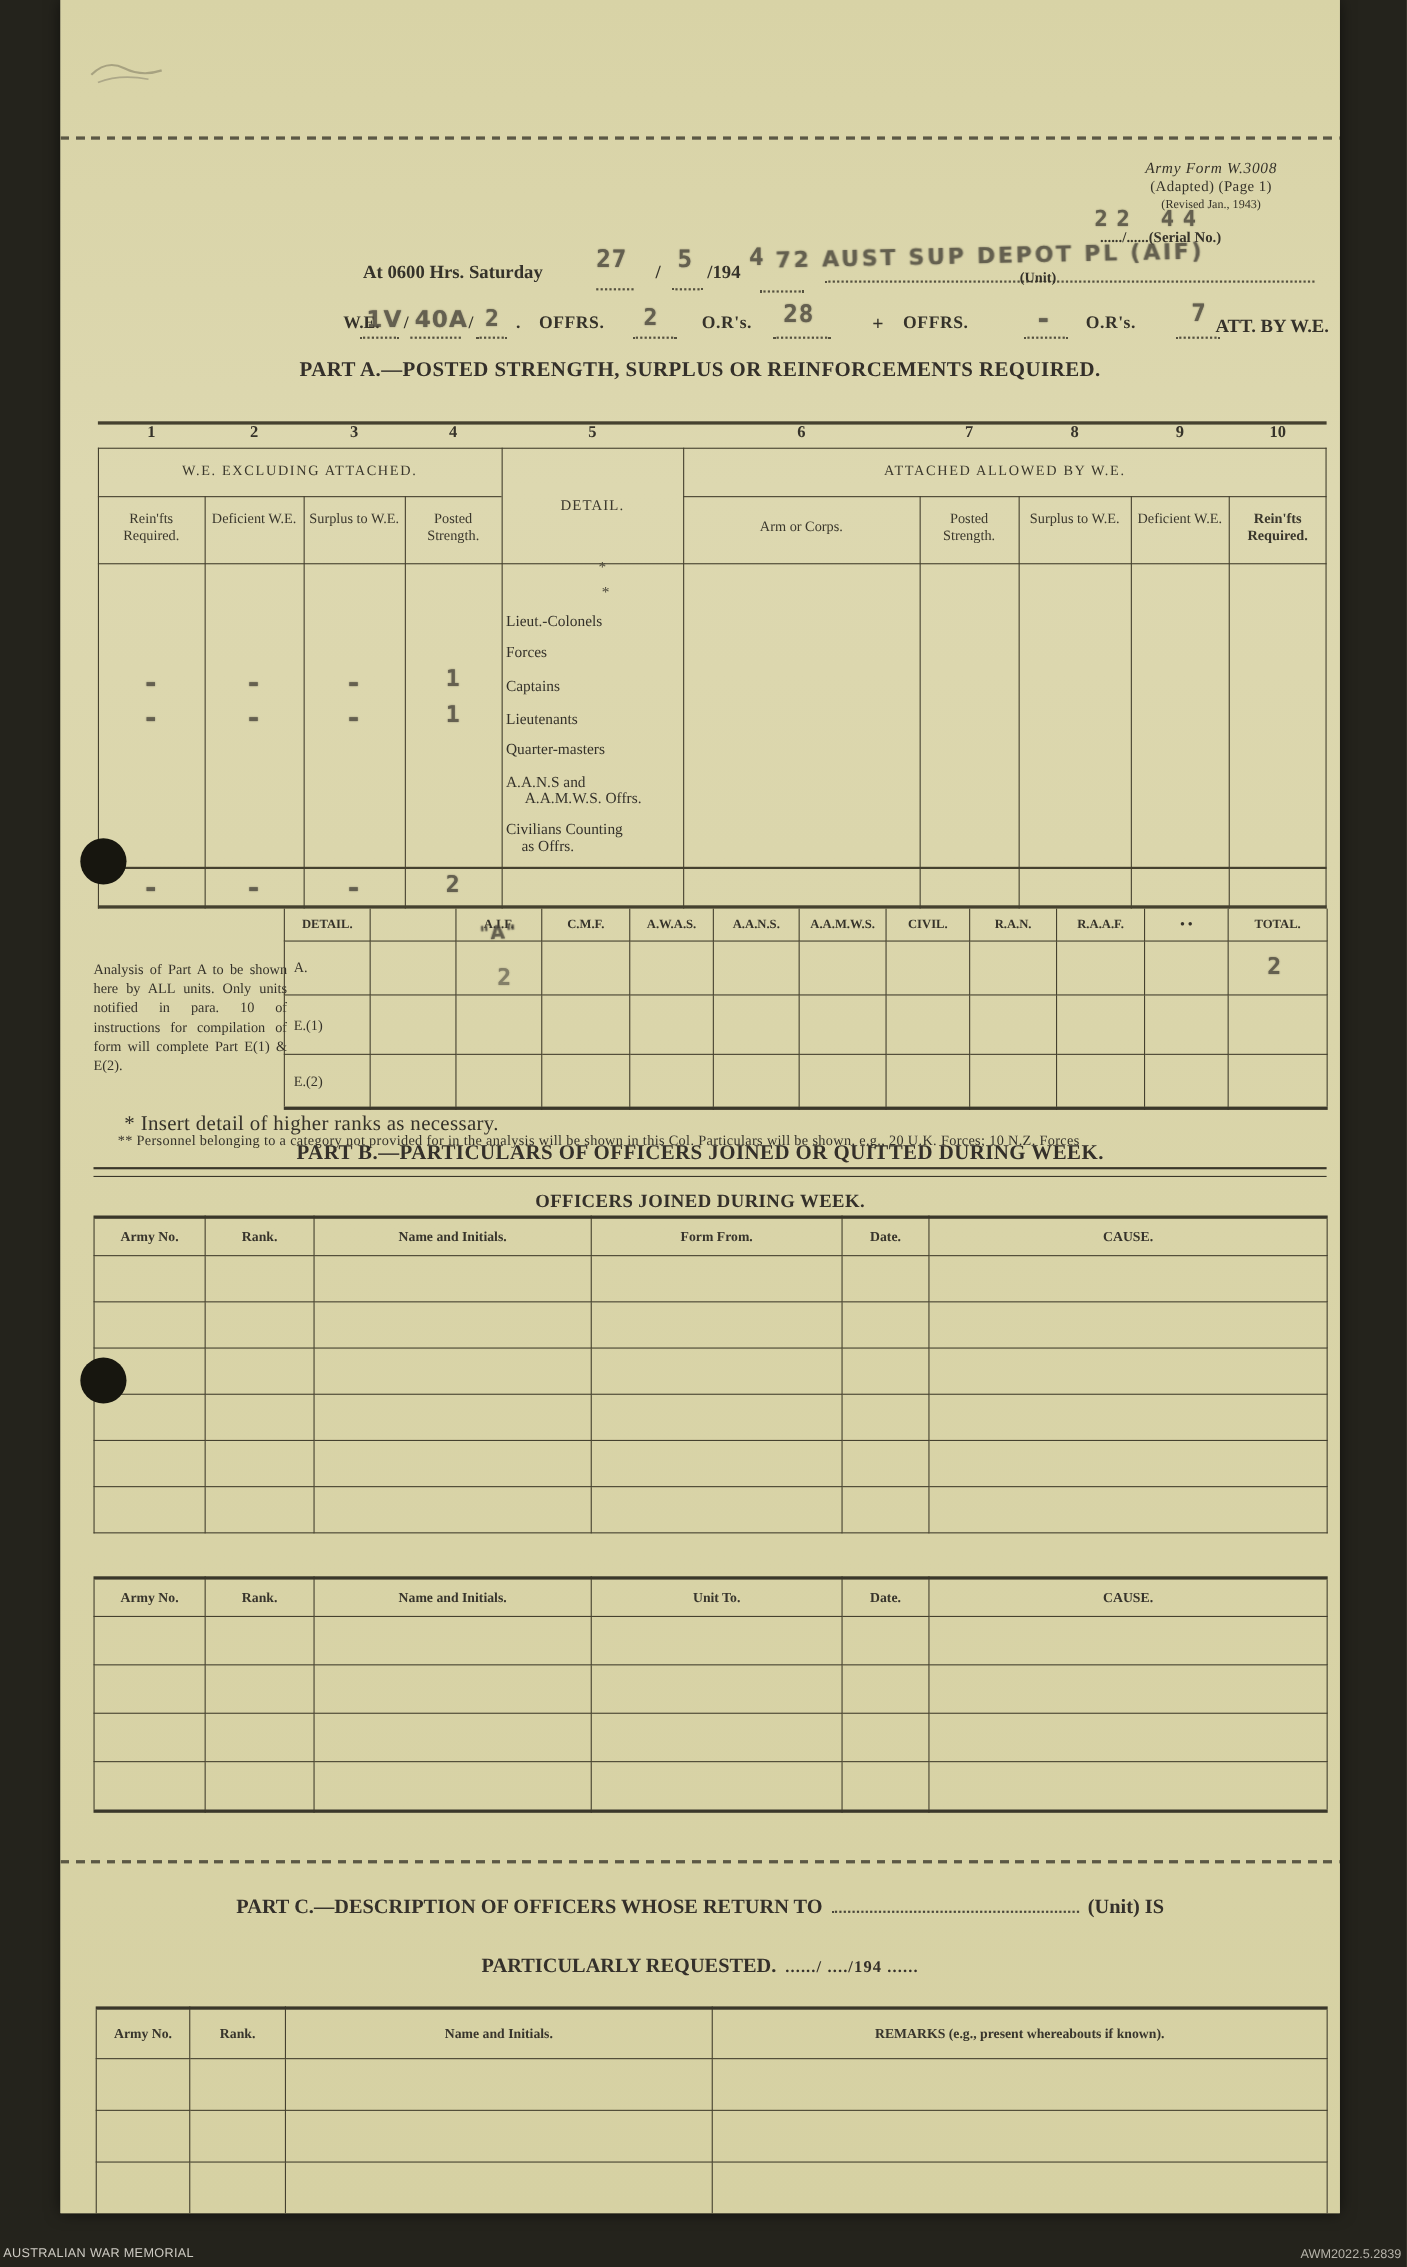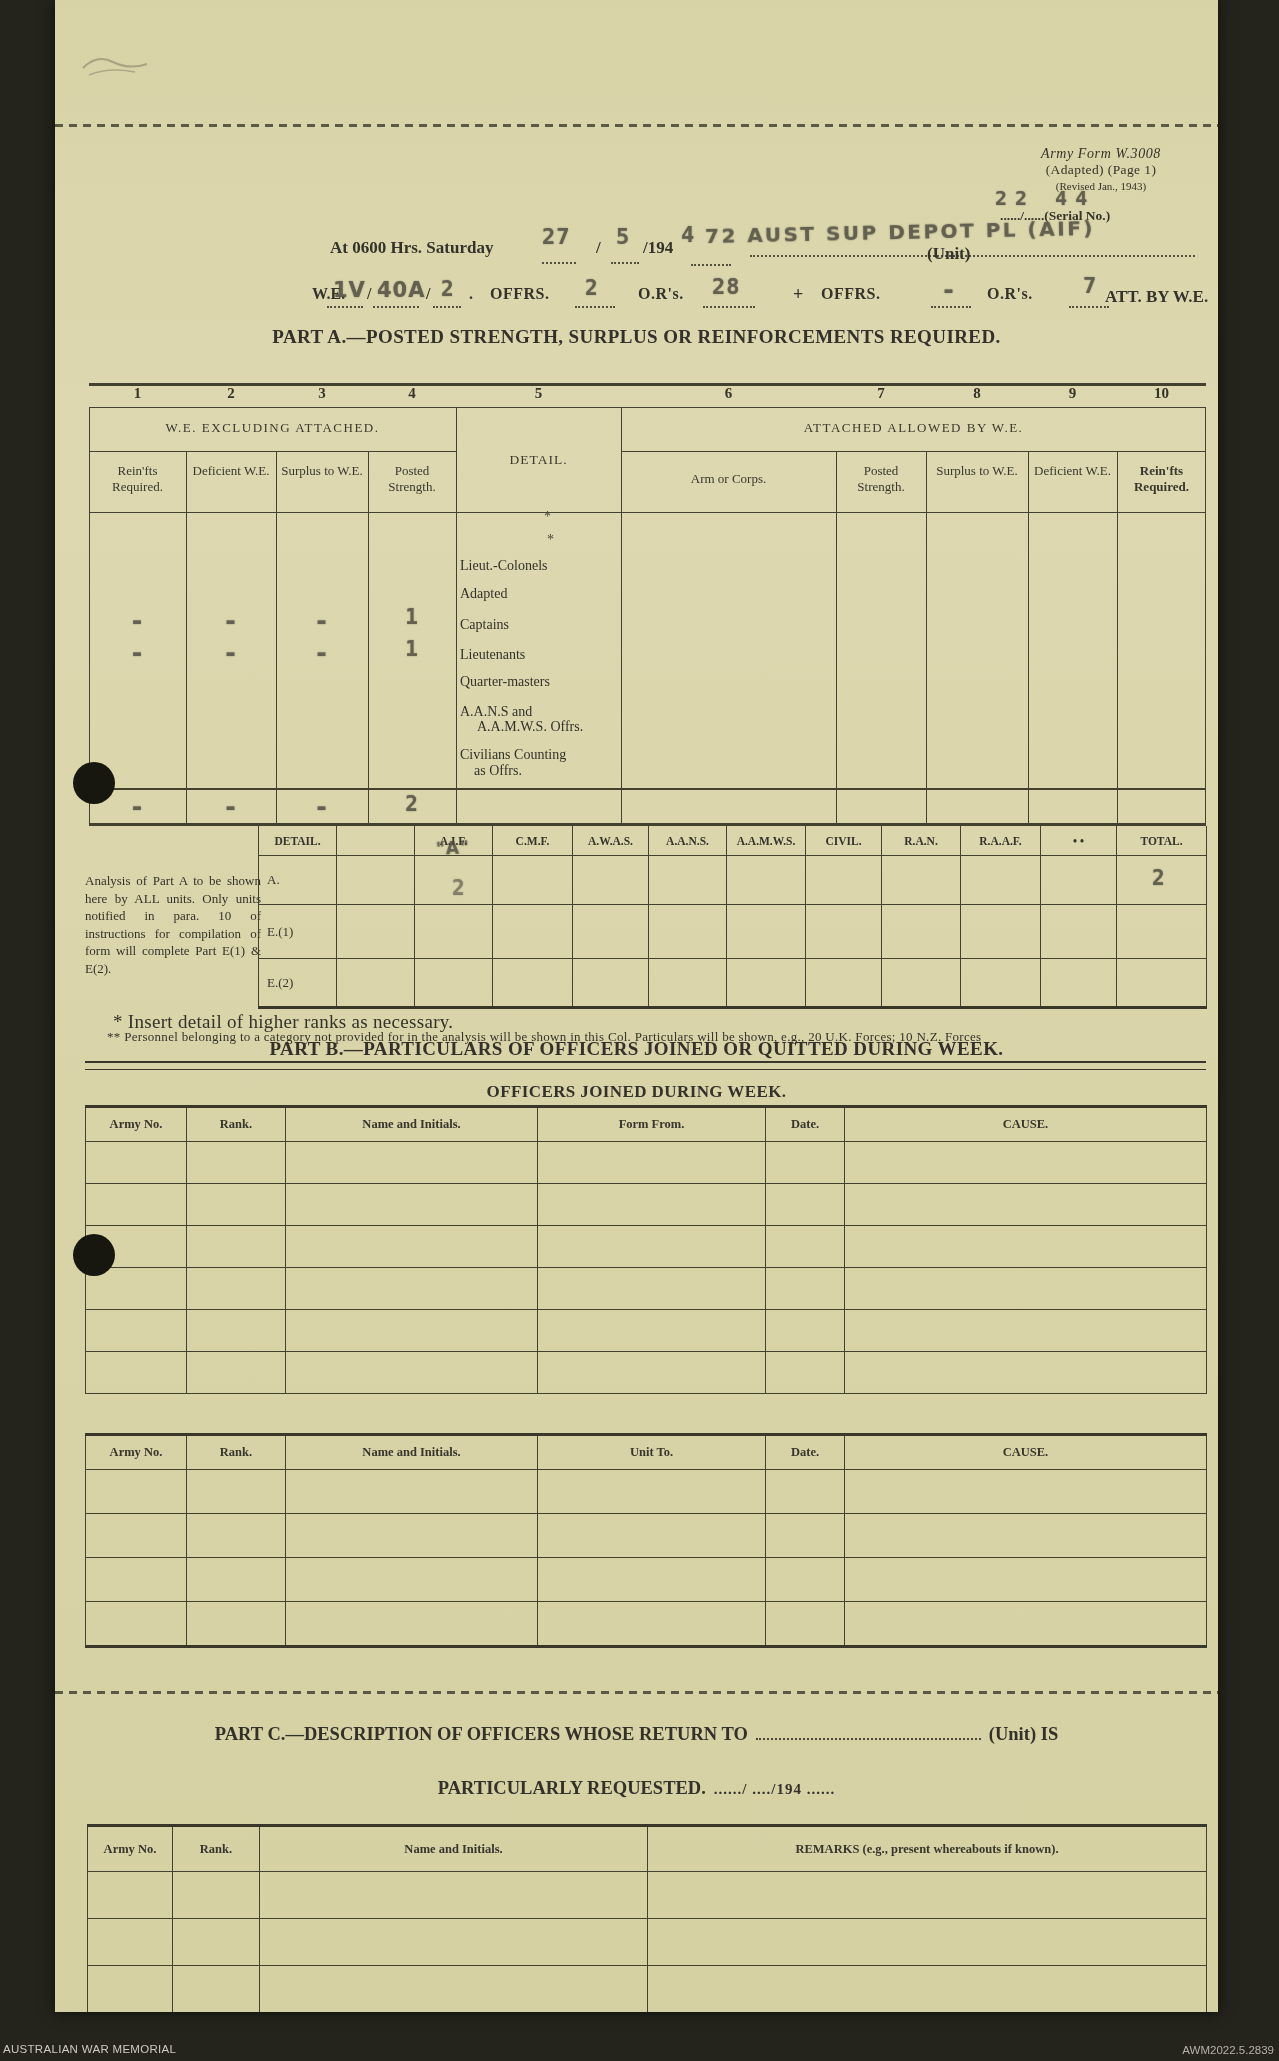--- a/index.html
+++ b/index.html
@@ -102,21 +102,21 @@
   <span class="ptxt" style="left:275px;top:238px;font-size:17px;">At 0600 Hrs. Saturday</span>
   <span class="st" style="left:487px;top:224px;font-size:22px;">27</span>
   <div class="dots" style="left:487px;top:260px;width:34px;"></div>
   <span class="ptxt" style="left:541px;top:238px;font-size:17px;">/</span>
   <span class="st" style="left:561px;top:224px;font-size:22px;">5</span>
   <div class="dots" style="left:556px;top:260px;width:28px;"></div>
   <span class="ptxt" style="left:588px;top:238px;font-size:17px;">/194</span>
   <span class="st" style="left:626px;top:222px;font-size:22px;">4</span>
   <div class="dots" style="left:636px;top:262px;width:40px;"></div>
   <div class="dots" style="left:695px;top:253px;width:445px;"></div>
-  <span class="ptxt" style="left:872px;top:244px;font-size:17px;">(Unit)</span>
+  <span class="ptxt" style="left:872px;top:244px;font-size:13px;">(Unit)</span>
   <span class="st stsans" style="left:650px;top:220px;font-size:20px;letter-spacing:2.5px;transform:rotate(-1.2deg);filter:blur(.4px);">72 AUST SUP DEPOT PL (AIF)</span>
 
   <span class="ptxt" style="left:257px;top:285px;font-size:16px;">W.E.</span>
   <span class="st stsans" style="left:278px;top:278px;font-size:21px;">1V</span>
   <div class="dots" style="left:272px;top:304px;width:36px;"></div>
   <span class="ptxt" style="left:312px;top:285px;font-size:16px;">/</span>
   <span class="st stsans" style="left:322px;top:278px;font-size:21px;">40A</span>
   <div class="dots" style="left:318px;top:304px;width:46px;"></div>
   <span class="ptxt" style="left:371px;top:285px;font-size:16px;">/</span>
   <span class="st" style="left:386px;top:277px;font-size:21px;">2</span>
@@ -183,21 +183,21 @@
     <div class="chead" style="left:536px;top:88px;width:207px;">Arm or Corps.</div>
     <div class="chead" style="left:751px;top:80px;width:82px;">Posted Strength.</div>
     <div class="chead" style="left:841px;top:80px;width:94px;">Surplus to W.E.</div>
     <div class="chead" style="left:943px;top:80px;width:81px;">Deficient W.E.</div>
     <div class="chead" style="left:1032px;top:80px;width:81px;font-weight:bold;">Rein'fts Required.</div>
 
     <span class="ast" style="left:455px;top:126px;">*</span>
     <span class="ast" style="left:458px;top:149px;">*</span>
 
     <span class="dlab" style="left:371px;top:175px;">Lieut.-Colonels</span>
-    <span class="dlab" style="left:371px;top:203px;">Adapted</span>
+    <span class="dlab" style="left:371px;top:203px;">Forces</span>
     <span class="dlab" style="left:371px;top:234px;">Captains</span>
     <span class="dlab" style="left:371px;top:264px;">Lieutenants</span>
     <span class="dlab" style="left:371px;top:291px;">Quarter-masters</span>
     <span class="dlab" style="left:371px;top:321px;">A.A.N.S and</span>
     <span class="dlab" style="left:388px;top:336px;">A.A.M.W.S. Offrs.</span>
     <span class="dlab" style="left:371px;top:364px;">Civilians Counting</span>
     <span class="dlab" style="left:385px;top:380px;">as Offrs.</span>
 
     <span class="pav st dash" style="left:0;top:226px;width:97px;">-</span>
     <span class="pav st dash" style="left:97px;top:226px;width:90px;">-</span>

